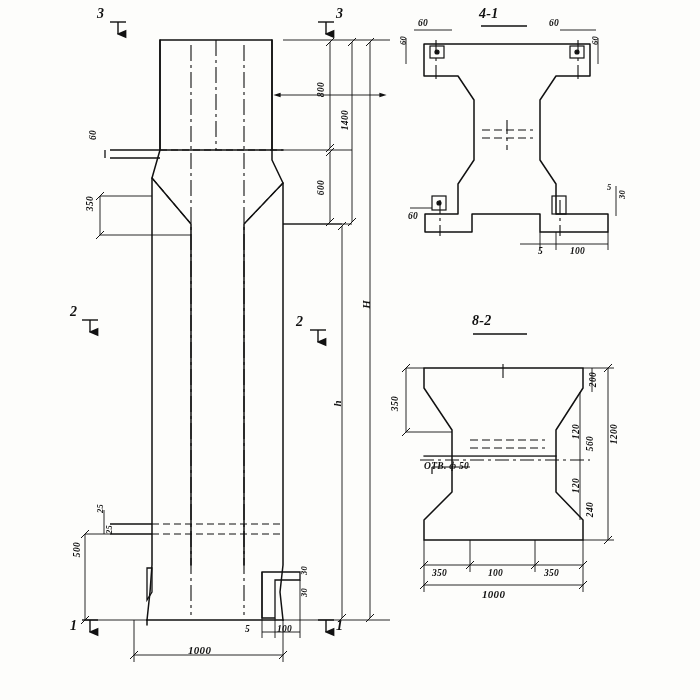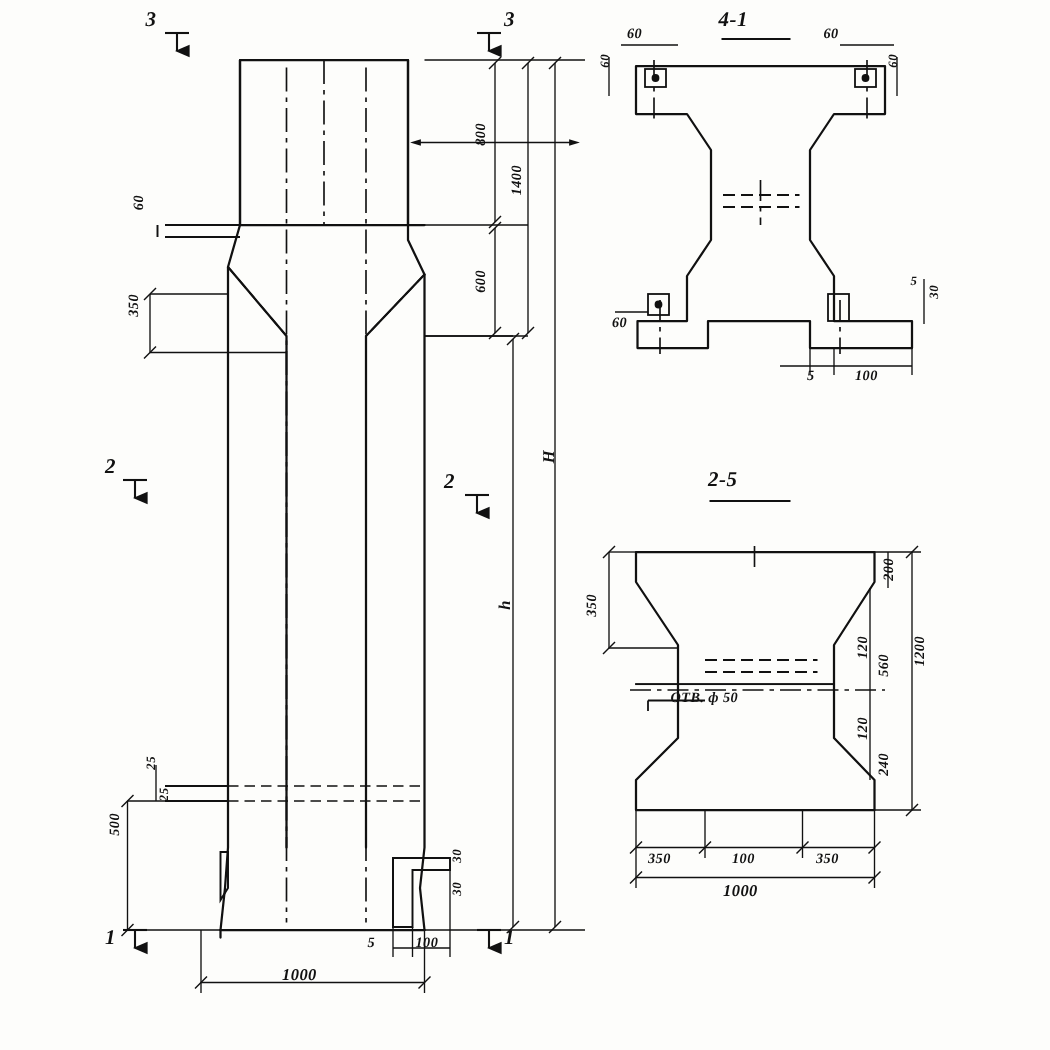--- a/index.html
+++ b/index.html
@@ -271,21 +271,21 @@
   </svg>
 
   <div class="lbl big" style="left:97px; top:6px;">3</div>
   <div class="lbl big" style="left:336px; top:6px;">3</div>
   <div class="lbl big" style="left:70px; top:304px;">2</div>
   <div class="lbl big" style="left:296px; top:314px;">2</div>
   <div class="lbl big" style="left:70px; top:618px;">1</div>
   <div class="lbl big" style="left:336px; top:618px;">1</div>
 
   <div class="lbl big" style="left:479px; top:6px;">4-1</div>
-  <div class="lbl big" style="left:472px; top:313px;">2-5</div>
+  <div class="lbl big" style="left:472px; top:313px;">8-2</div>
 
   <div class="lbl small vert" style="left:88px; top:130px;">60</div>
   <div class="lbl small vert" style="left:85px; top:196px;">350</div>
   <div class="lbl small vert" style="left:316px; top:82px;">800</div>
   <div class="lbl small vert" style="left:316px; top:180px;">600</div>
   <div class="lbl small vert" style="left:340px; top:110px;">1400</div>
   <div class="lbl vert" style="left:360px; top:300px;">H</div>
   <div class="lbl vert" style="left:331px; top:400px;">h</div>
   <div class="lbl tiny vert" style="left:95px; top:504px;">25</div>
   <div class="lbl tiny vert" style="left:104px; top:525px;">25</div>
@@ -306,19 +306,19 @@
   <div class="lbl small" style="left:538px; top:246px;">5</div>
   <div class="lbl small" style="left:570px; top:246px;">100</div>
 
   <div class="lbl small vert" style="left:390px; top:396px;">350</div>
   <div class="lbl small vert" style="left:588px; top:372px;">200</div>
   <div class="lbl small vert" style="left:571px; top:424px;">120</div>
   <div class="lbl small vert" style="left:585px; top:436px;">560</div>
   <div class="lbl small vert" style="left:571px; top:478px;">120</div>
   <div class="lbl small vert" style="left:585px; top:502px;">240</div>
   <div class="lbl small vert" style="left:609px; top:424px;">1200</div>
-  <div class="lbl small" style="left:447px; top:461px;">OTB. ф 50</div>
+  <div class="lbl small" style="left:424px; top:461px;">OTB. ф 50</div>
   <div class="lbl small" style="left:432px; top:568px;">350</div>
   <div class="lbl small" style="left:488px; top:568px;">100</div>
   <div class="lbl small" style="left:544px; top:568px;">350</div>
   <div class="lbl" style="left:482px; top:588px;">1000</div>
 
 </div>
 
 </body></html>

